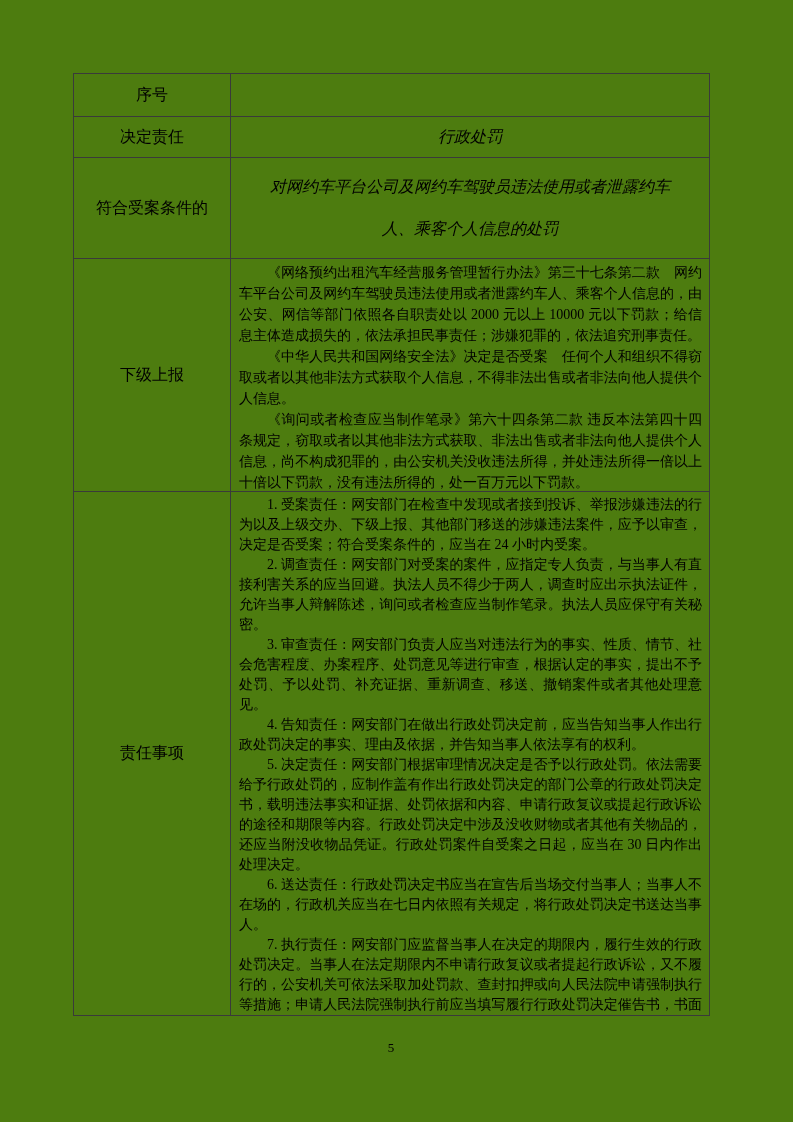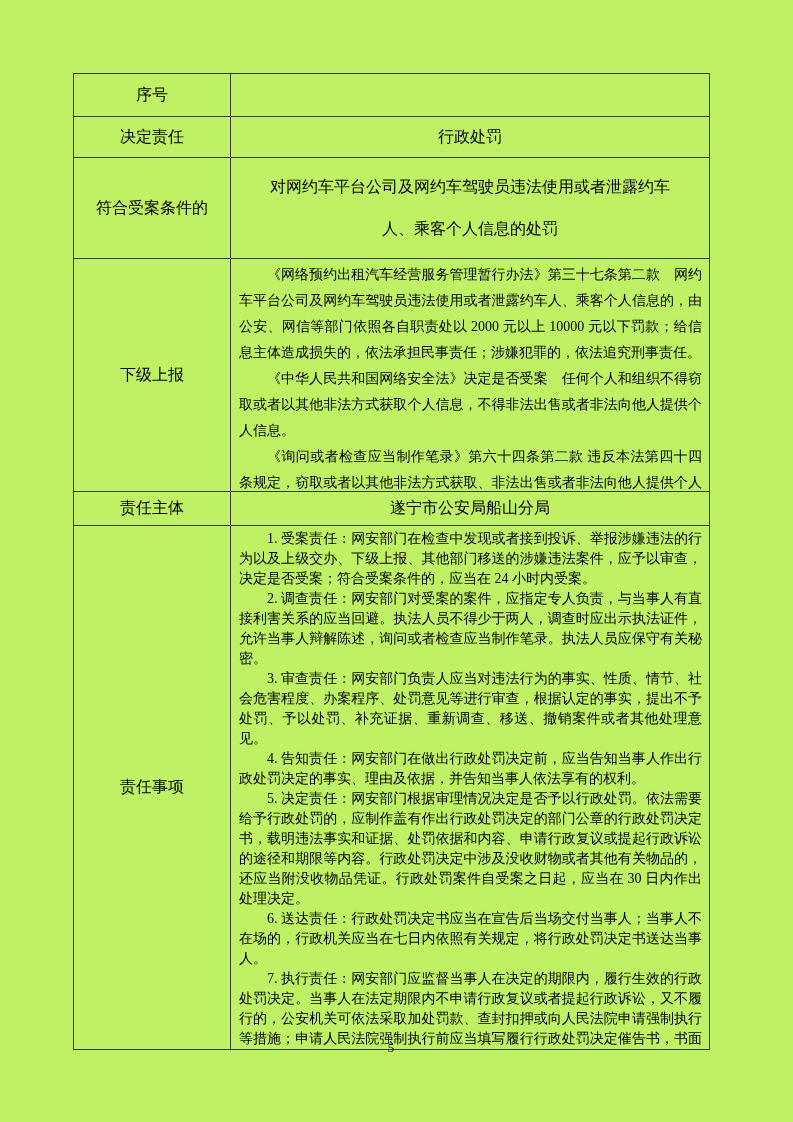--- a/index.html
+++ b/index.html
@@ -4,21 +4,21 @@
 <style>
   html, body {
     margin: 0;
     padding: 0;
     background: #ffffff;
   }
   .page {
     position: relative;
     width: 793px;
     height: 1122px;
-    background: #bef264;
+    background: #4d7c0f;
     color: #000000;
     font-family: "Liberation Serif", "DejaVu Serif", serif;
     overflow: hidden;
   }
   table.doc-table {
     position: absolute;
     left: 73px;
     top: 73px;
     width: 636px;
     border-collapse: collapse;
@@ -34,20 +34,21 @@
 
   td.label-cell {
     text-align: center;
     vertical-align: middle;
     font-size: 16px;
   }
   td.value-center {
     text-align: center;
     vertical-align: middle;
     font-size: 16px;
+    font-style: italic;
   }
   td.value-top {
     vertical-align: top;
   }
   
   .r1 { height: 42px; }
   .r2 { height: 40px; }
   .r3 { height: 85px; }
   .r4 { height: 232px; }
   .r5 { height: 33px; }
@@ -63,21 +64,21 @@
   .body-text {
     font-size: 14px;
     text-align: justify;
     padding: 3px 7px 0 8px;
     overflow: hidden;
   }
   .body-text p {
     margin: 0;
     text-indent: 2em;
   }
-  .basis-text { line-height: 26px; height: 229px; }
+  .basis-text { line-height: 21px; height: 229px; }
   .duty-text  { line-height: 20px; height: 520px; }
 
   .page-number {
     position: absolute;
     left: 73px;
     top: 1040px;
     width: 636px;
     text-align: center;
     font-size: 13px;
     color: #000000;
@@ -116,24 +117,20 @@
       <td class="label-cell r4">下级上报</td>
       <td class="value-top r4">
         <div class="body-text basis-text">
           <p>《网络预约出租汽车经营服务管理暂行办法》第三十七条第二款　网约车平台公司及网约车驾驶员违法使用或者泄露约车人、乘客个人信息的，由公安、网信等部门依照各自职责处以 2000 元以上 10000 元以下罚款；给信息主体造成损失的，依法承担民事责任；涉嫌犯罪的，依法追究刑事责任。</p>
           <p>《中华人民共和国网络安全法》决定是否受案　任何个人和组织不得窃取或者以其他非法方式获取个人信息，不得非法出售或者非法向他人提供个人信息。</p>
           <p>《询问或者检查应当制作笔录》第六十四条第二款 违反本法第四十四条规定，窃取或者以其他非法方式获取、非法出售或者非法向他人提供个人信息，尚不构成犯罪的，由公安机关没收违法所得，并处违法所得一倍以上十倍以下罚款，没有违法所得的，处一百万元以下罚款。</p>
         </div>
       </td>
     </tr>
 
-    <tr>
-      <td class="label-cell r5">责任主体</td>
-      <td class="value-center r5">遂宁市公安局船山分局</td>
-    </tr>
 
     <tr>
       <td class="label-cell r6">责任事项</td>
       <td class="value-top r6">
         <div class="body-text duty-text">
           <p>1. 受案责任：网安部门在检查中发现或者接到投诉、举报涉嫌违法的行为以及上级交办、下级上报、其他部门移送的涉嫌违法案件，应予以审查，决定是否受案；符合受案条件的，应当在 24 小时内受案。</p>
           <p>2. 调查责任：网安部门对受案的案件，应指定专人负责，与当事人有直接利害关系的应当回避。执法人员不得少于两人，调查时应出示执法证件，允许当事人辩解陈述，询问或者检查应当制作笔录。执法人员应保守有关秘密。</p>
           <p>3. 审查责任：网安部门负责人应当对违法行为的事实、性质、情节、社会危害程度、办案程序、处罚意见等进行审查，根据认定的事实，提出不予处罚、予以处罚、补充证据、重新调查、移送、撤销案件或者其他处理意见。</p>
           <p>4. 告知责任：网安部门在做出行政处罚决定前，应当告知当事人作出行政处罚决定的事实、理由及依据，并告知当事人依法享有的权利。</p>
           <p>5. 决定责任：网安部门根据审理情况决定是否予以行政处罚。依法需要给予行政处罚的，应制作盖有作出行政处罚决定的部门公章的行政处罚决定书，载明违法事实和证据、处罚依据和内容、申请行政复议或提起行政诉讼的途径和期限等内容。行政处罚决定中涉及没收财物或者其他有关物品的，还应当附没收物品凭证。行政处罚案件自受案之日起，应当在 30 日内作出处理决定。</p>

